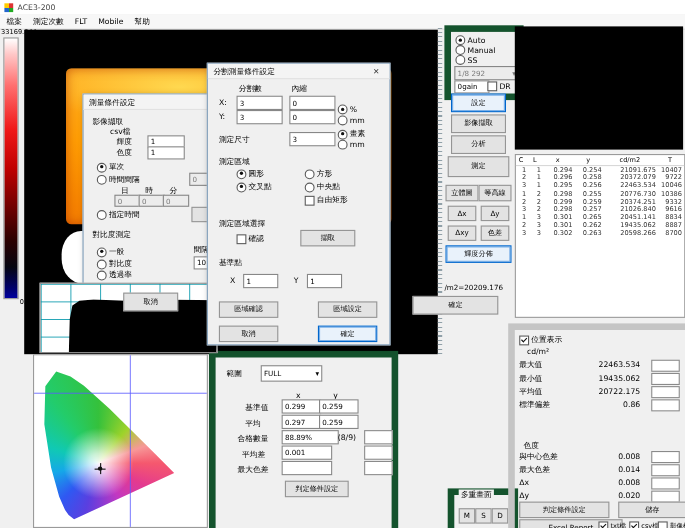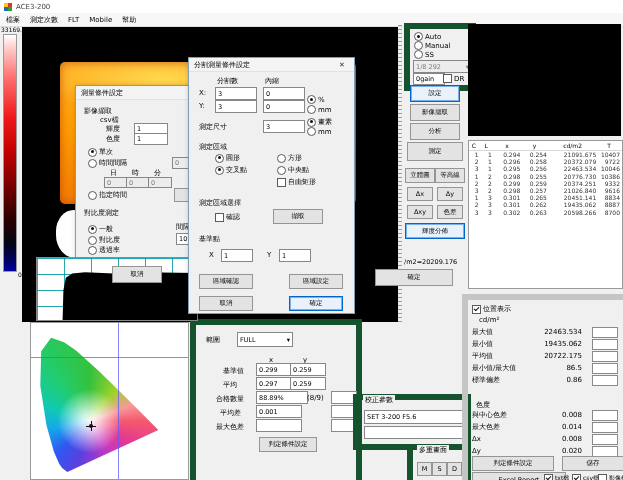--- a/index.html
+++ b/index.html
@@ -376,25 +376,20 @@
     <div class="abs sbox" style="left:135px;top:66px;width:20px;height:11px"></div>
     <span class="abs lbl" style="left:24px;top:83px">平均差</span>
     <div class="abs field" style="left:60px;top:80px;width:40px;height:11px">0.001</div>
     <div class="abs sbox" style="left:135px;top:80px;width:20px;height:11px"></div>
     <span class="abs lbl" style="left:20px;top:97px">最大色差</span>
     <div class="abs field" style="left:60px;top:94px;width:40px;height:11px"></div>
     <div class="abs sbox" style="left:135px;top:94px;width:20px;height:11px"></div>
     <div class="abs btn" style="left:63px;top:112px;width:56px;height:13px">判定條件設定</div>
   </div>
 
-  <div class="abs gb" style="left:353px;top:394px;width:106px;height:44px">
-    <span class="gl">校正參數</span>
-    <div class="abs field" style="left:5px;top:10px;width:94px;height:12px">SET 3-200 F5.6</div>
-    <div class="abs field" style="left:5px;top:26px;width:94px;height:11px"></div>
-  </div>
   <div class="abs gb" style="left:407px;top:444px;width:52px;height:32px">
     <span class="gl">多重畫面</span>
     <div class="abs btn" style="left:4px;top:12px;width:13px;height:12px">M</div>
     <div class="abs btn" style="left:19px;top:12px;width:13px;height:12px">S</div>
     <div class="abs btn" style="left:34px;top:12px;width:13px;height:12px">D</div>
   </div>
 
   <div class="abs gb" style="left:462px;top:294px;width:158px;height:184px;border-color:#c5c5c5">
     <div class="abs row" style="left:4px;top:4px">
         <span class="ck on"></span>
@@ -415,25 +410,20 @@
           <span class="sbox"></span>
         </div>
 
         <div class="srow">
           <span class="lbl">平均值</span>
           <span class="sv">20722.175</span>
           <span class="sbox"></span>
         </div>
 
 
-        <div class="srow">
-          <span class="lbl">最小值/最大值</span>
-          <span class="sv">86.5</span>
-          <span class="sbox"></span>
-        </div>
 
         <div class="srow">
           <span class="lbl">標準偏差</span>
           <span class="sv">0.86</span>
           <span class="sbox"></span>
         </div>
 
     </div>
     <span class="abs lbl" style="left:8px;top:100px">色度</span>
     <div class="abs" style="left:4px;top:109px;width:146px">

